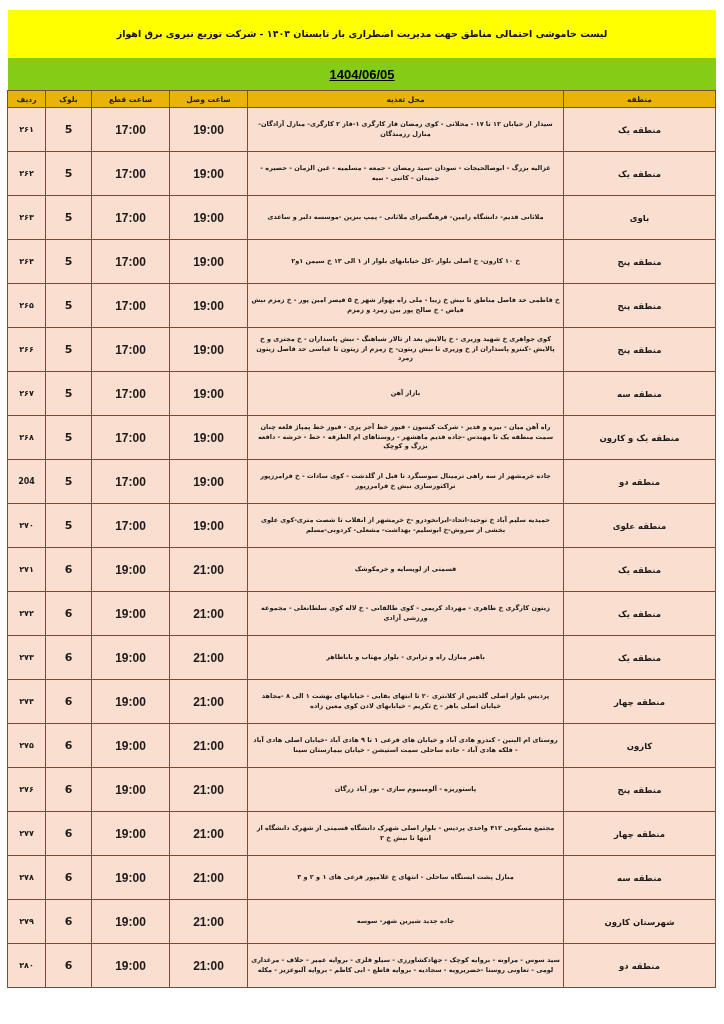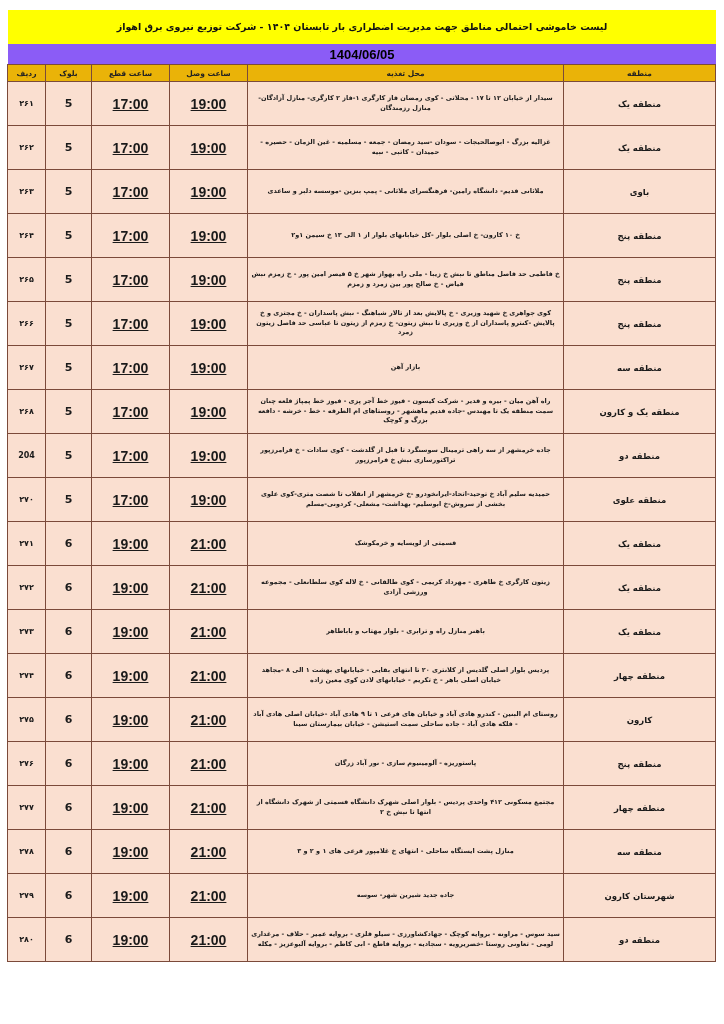--- a/index.html
+++ b/index.html
@@ -19,40 +19,41 @@
     width: 724px;
     height: 1024px;
     box-sizing: border-box;
     padding: 10px 8px 0 8px;
     background: #ffffff;
   }
 
   
   .title-banner {
     background: #ffff00;
-    height: 34px;
+    height: 48px;
     display: flex;
     align-items: center;
     justify-content: center;
     text-align: center;
   }
   .title-banner .title-text {
     font-size: 9.5px;
     font-weight: bold;
     color: #111111;
     letter-spacing: 0;
     line-height: 1.2;
     padding: 0 20px;
   }
   .date-banner {
-    background: #8b5cf6;
-    height: 20px;
+    background: #84cc16;
+    height: 32px;
     display: flex;
     align-items: center;
     justify-content: center;
+    text-decoration: underline;
   }
   .date-banner .date-text {
     font-size: 13px;
     font-weight: bold;
     color: #000000;
     direction: ltr;
     font-family: "Liberation Sans", sans-serif;
   }
 
   
@@ -91,25 +92,24 @@
 
   td.radif {
     font-size: 8px;
     font-weight: bold;
   }
   td.blok {
     font-size: 11px;
     font-weight: bold;
   }
   td.time {
-    font-size: 14px;
+    font-size: 12px;
     font-weight: bold;
     direction: ltr;
     font-family: "Liberation Sans", sans-serif;
-    text-decoration: underline;
   }
   td.mahal {
     font-size: 6.5px;
     line-height: 1.45;
     text-align: center;
     padding: 3px 6px;
     font-weight: bold;
   }
   td.zone {
     font-size: 8.5px;

